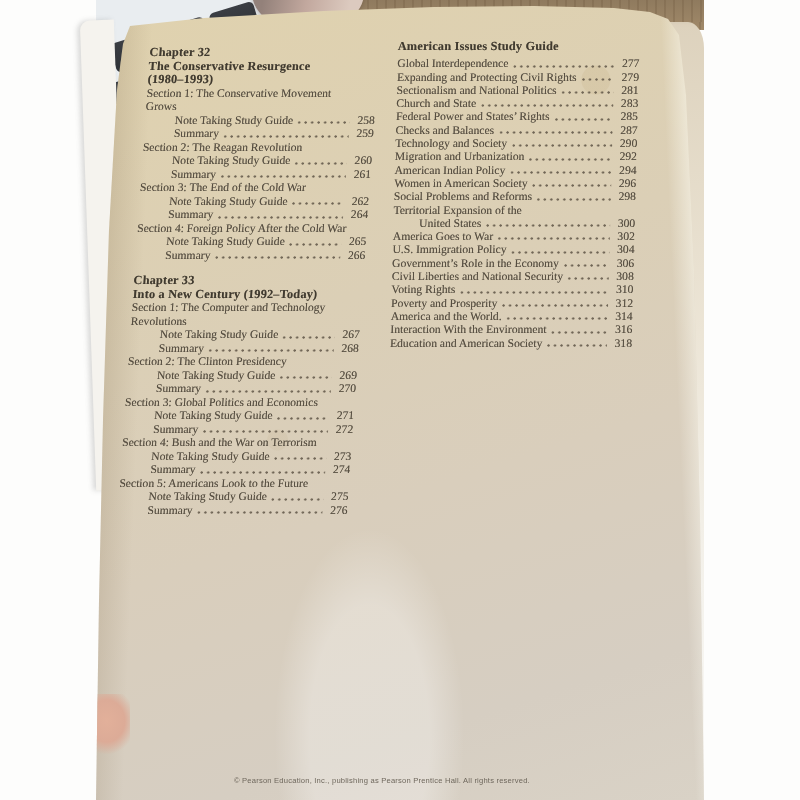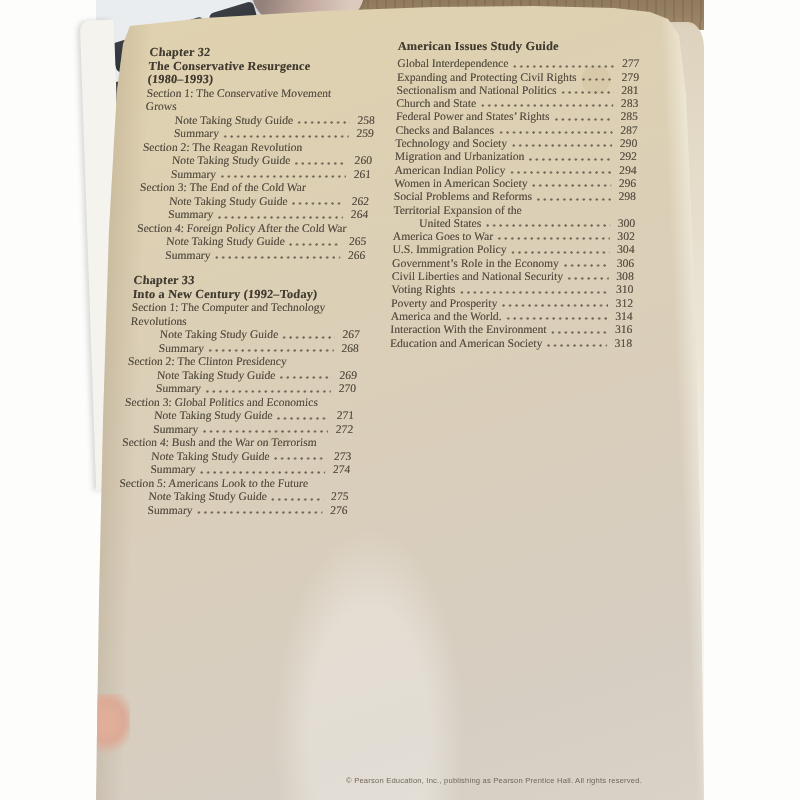--- a/index.html
+++ b/index.html
@@ -80,21 +80,21 @@
   #right-col .toc-line.ind{padding-left:26px;}
   .lab{flex:0 0 auto;}
   .leader{
     flex:1 1 auto;min-width:6px;height:3px;align-self:flex-end;margin:0 3px 3px 5px;
     background:radial-gradient(circle at 1.5px 1.5px, rgba(92,82,68,.85) 1px, rgba(92,82,68,0) 1.45px);
     background-size:6.5px 3px;background-repeat:repeat-x;
   }
   .pg{flex:0 0 auto;min-width:22px;text-align:right;}
   .rc-title{font-weight:bold;color:#403a2f;font-size:12.3px;letter-spacing:.2px;margin-bottom:4px;}
   .footer{
-    position:absolute;left:128px;top:776px;width:420px;text-align:right;
+    position:absolute;left:140px;top:776px;width:420px;text-align:left;
     font-family:"Liberation Sans","DejaVu Sans",sans-serif;
     font-size:7.6px;color:#6e675c;letter-spacing:.2px;
   }
 </style>
 </head>
 <body>
 
 <div class="wood"></div>
 <div class="keyboard">
   <div class="keys" id="keys">

